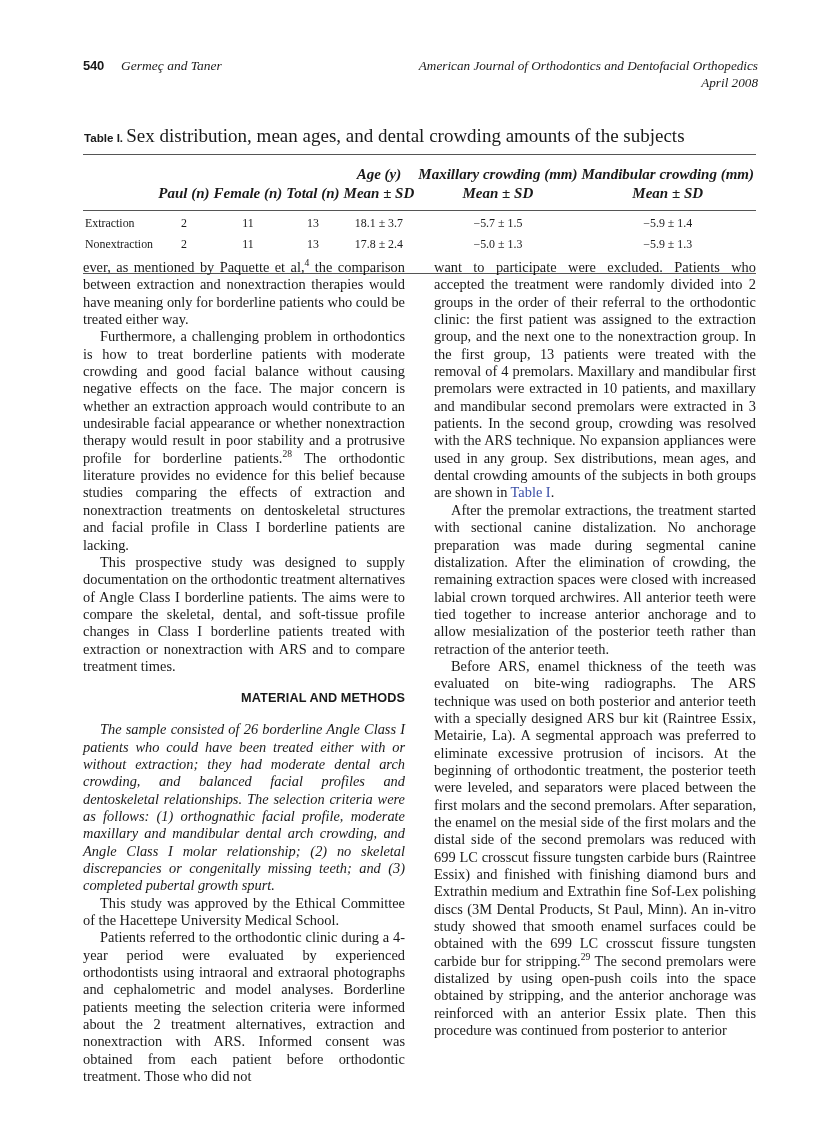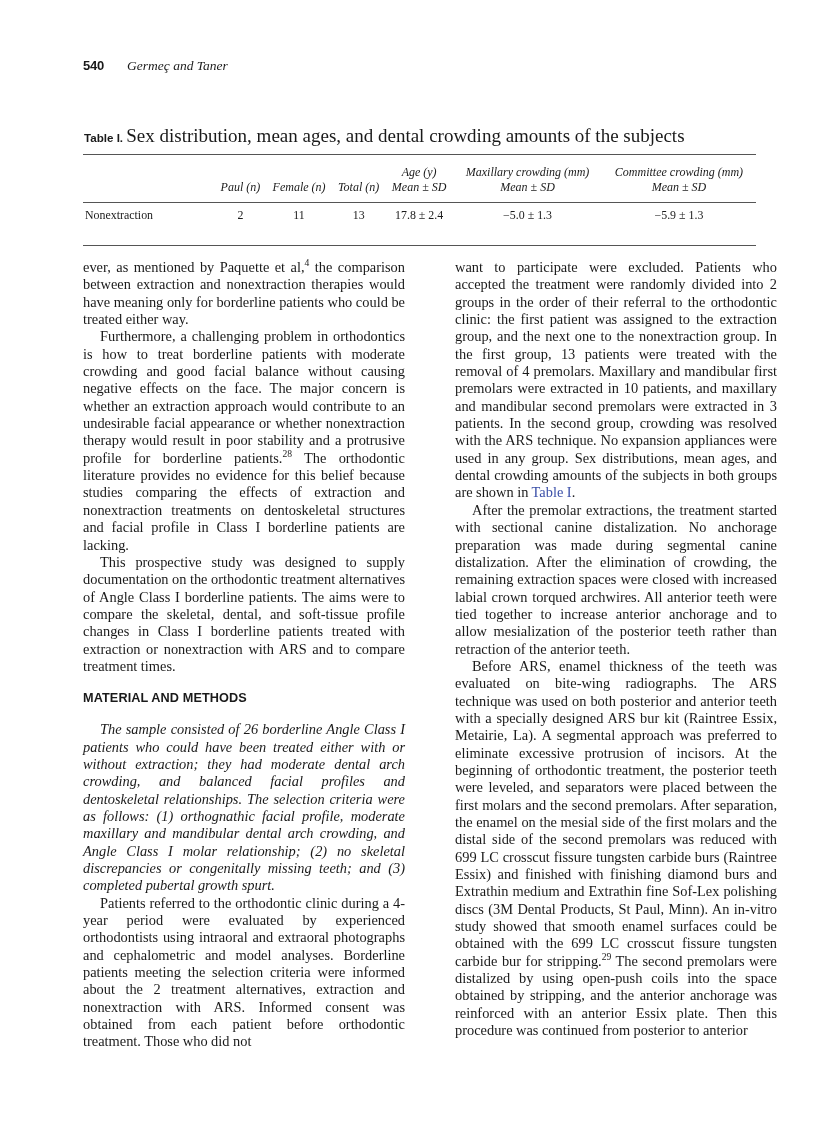--- a/index.html
+++ b/index.html
@@ -34,21 +34,21 @@
   }
   .runhead-left .pageno {
     font-weight: bold;
     font-style: normal;
     font-family: Liberation Sans, sans-serif;
     font-size: 13px;
     letter-spacing: -0.2px;
   }
   .runhead-left .authors {
     font-style: italic;
-    margin-left: 23px;
+    margin-left: 17px;
   }
   .runhead-right {
     position: absolute;
     right: 0;
     top: 0;
     text-align: right;
     font-style: italic;
     font-size: 13.2px;
     line-height: 1.28;
     white-space: nowrap;
@@ -76,23 +76,23 @@
   .table-caption .ttext {
     font-family: "Liberation Serif", serif;
     font-size: 19px;
   }
   table.data {
     width: 100%;
     border-collapse: collapse;
     font-size: 11.8px;
   }
   table.data thead th {
-    font-weight: normal;
+    font-weight: bold;
     font-style: italic;
-    font-size: 12px;
+    font-size: 15px;
     line-height: 1.28;
     padding: 10px 2px 7px 2px;
     vertical-align: bottom;
     text-align: center;
     white-space: nowrap;
   }
   table.data thead th.lead {
     text-align: left;
     width: 128px;
   }
@@ -127,41 +127,41 @@
     left: 83px;
     top: 259px;
     width: 673px;
   }
   .col {
     position: absolute;
     top: 0;
     width: 322px;
   }
   .col-left  { left: 0; }
-  .col-right { left: 372px; }
+  .col-right { left: 351px; }
 
   p.para {
     margin: 0;
     font-size: 14.4px;
     line-height: 17.35px;
     text-align: justify;
     text-indent: 17px;
     hyphens: manual;
     -webkit-hyphens: manual;
     word-spacing: -0.1px;
   }
   p.para.first { text-indent: 0; }
 
   h2.section {
     margin: 16px 0 16px 0;
     font-family: "Liberation Sans", sans-serif;
     font-size: 12.7px;
     font-weight: bold;
     letter-spacing: 0.1px;
-    text-align: left;
+    text-align: right;
   }
   h2.section + p.para { margin-top: 12px; font-style: italic; }
 
   sup.ref {
     font-size: 9.6px;
     vertical-align: super;
     line-height: 0;
   }
   a.xref {
     color: #3a4fa8;
@@ -169,20 +169,24 @@
   }
 </style>
 </head>
 <body>
 
 <div class="page">
 
   <div class="runhead">
     <div class="runhead-left">
       <span class="pageno">540</span><span class="authors">Germeç and Taner</span>
+    </div>
+    <div class="runhead-right">
+      <div>American Journal of Orthodontics and Dentofacial Orthopedics</div>
+      <div>April 2008</div>
     </div>
   </div>
 
   <div class="table-block">
     <div class="table-caption">
       <span class="tlabel">Table I.</span>
       <span class="ttext">Sex distribution, mean ages, and dental crowding amounts of the subjects</span>
     </div>
 
     <table class="data">
@@ -202,26 +206,35 @@
           </th>
           <th>
             <span class="hdr2">Age (y)</span>
             <span class="hdr2">Mean ± SD</span>
           </th>
           <th>
             <span class="hdr2">Maxillary crowding (mm)</span>
             <span class="hdr2">Mean ± SD</span>
           </th>
           <th>
-            <span class="hdr2">Committee crowding (mm)</span>
+            <span class="hdr2">Mandibular crowding (mm)</span>
             <span class="hdr2">Mean ± SD</span>
           </th>
         </tr>
       </thead>
       <tbody>
+        <tr>
+          <td class="lead">Extraction</td>
+          <td>2</td>
+          <td>11</td>
+          <td>13</td>
+          <td>18.1 ± 3.7</td>
+          <td>−5.7 ± 1.5</td>
+          <td>−5.9 ± 1.4</td>
+        </tr>
         <tr>
           <td class="lead">Nonextraction</td>
           <td>2</td>
           <td>11</td>
           <td>13</td>
           <td>17.8 ± 2.4</td>
           <td>−5.0 ± 1.3</td>
           <td>−5.9 ± 1.3</td>
         </tr>
       </tbody>
@@ -235,20 +248,21 @@
       <p class="para first"><span>ever, as mentioned by Paquette et al,</span><sup class="ref">4</sup><span> the comparison between extraction and nonextraction therapies would have meaning only for borderline patients who could be treated either way.</span></p>
 
       <p class="para"><span>Furthermore, a challenging problem in orthodontics is how to treat borderline patients with moderate crowding and good facial balance without causing negative effects on the face. The major concern is whether an extraction approach would contribute to an undesirable facial appearance or whether nonextraction therapy would result in poor stability and a protrusive profile for borderline patients.</span><sup class="ref">28</sup><span> The orthodontic literature provides no evidence for this belief because studies comparing the effects of extraction and nonextraction treatments on dentoskeletal structures and facial profile in Class I borderline patients are lacking.</span></p>
 
       <p class="para">This prospective study was designed to supply documentation on the orthodontic treatment alternatives of Angle Class I borderline patients. The aims were to compare the skeletal, dental, and soft-tissue profile changes in Class I borderline patients treated with extraction or nonextraction with ARS and to compare treatment times.</p>
 
       <h2 class="section">MATERIAL AND METHODS</h2>
 
       <p class="para">The sample consisted of 26 borderline Angle Class I patients who could have been treated either with or without extraction; they had moderate dental arch crowding, and balanced facial profiles and dentoskeletal relationships. The selection criteria were as follows: (1) orthognathic facial profile, moderate maxillary and mandibular dental arch crowding, and Angle Class I molar relationship; (2) no skeletal discrepancies or congenitally missing teeth; and (3) completed pubertal growth spurt.</p>
 
+      <p class="para">This study was approved by the Ethical Committee of the Hacettepe University Medical School.</p>
 
       <p class="para">Patients referred to the orthodontic clinic during a 4-year period were evaluated by experienced orthodontists using intraoral and extraoral photographs and cephalometric and model analyses. Borderline patients meeting the selection criteria were informed about the 2 treatment alternatives, extraction and nonextraction with ARS. Informed consent was obtained from each patient before orthodontic treatment. Those who did not</p>
     </div>
 
     <div class="col col-right">
 
       <p class="para first"><span>want to participate were excluded. Patients who accepted the treatment were randomly divided into 2 groups in the order of their referral to the orthodontic clinic: the first patient was assigned to the extraction group, and the next one to the nonextraction group. In the first group, 13 patients were treated with the removal of 4 premolars. Maxillary and mandibular first premolars were extracted in 10 patients, and maxillary and mandibular second premolars were extracted in 3 patients. In the second group, crowding was resolved with the ARS technique. No expansion appliances were used in any group. Sex distributions, mean ages, and dental crowding amounts of the subjects in both groups are shown in </span><a class="xref" href="#">Table I</a><span>.</span></p>
 
       <p class="para">After the premolar extractions, the treatment started with sectional canine distalization. No anchorage preparation was made during segmental canine distalization. After the elimination of crowding, the remaining extraction spaces were closed with increased labial crown torqued archwires. All anterior teeth were tied together to increase anterior anchorage and to allow mesialization of the posterior teeth rather than retraction of the anterior teeth.</p>
 

